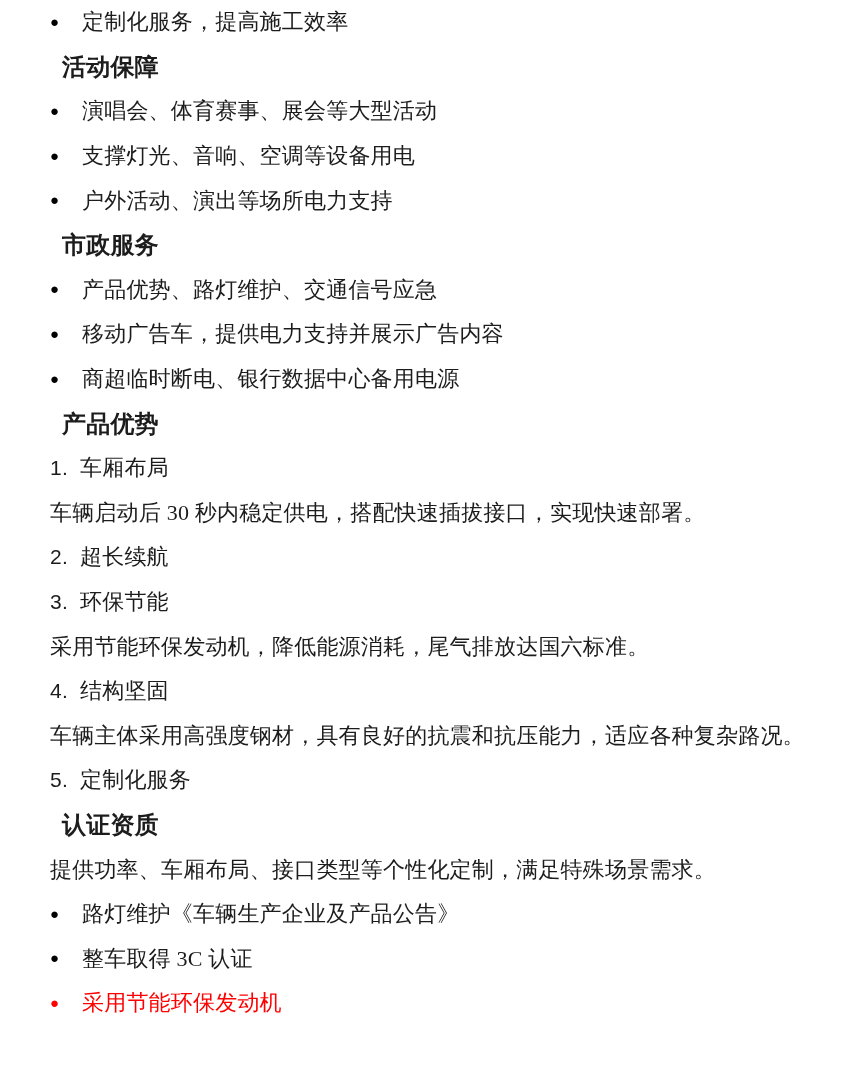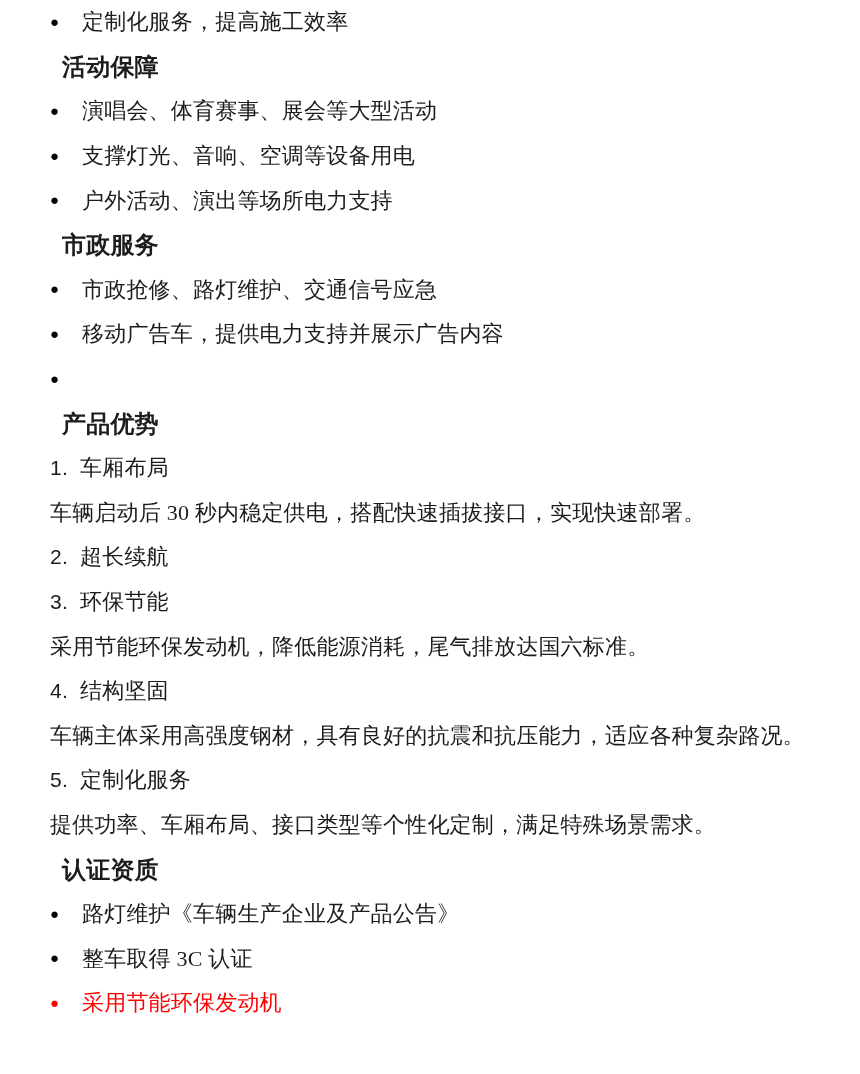--- a/index.html
+++ b/index.html
@@ -76,30 +76,31 @@
     <span class="bullet">●</span>
     <span class="btext">户外活动、演出等场所电力支持</span>
   </div>
 
   <div class="line heading">
     <span>市政服务</span>
   </div>
 
   <div class="line">
     <span class="bullet">●</span>
-    <span class="btext">市政抢修、路灯维护、交通信号应急</span>
+    <span class="btext">产品优势、路灯维护、交通信号应急</span>
   </div>
 
   <div class="line">
     <span class="bullet">●</span>
     <span class="btext">移动广告车，提供电力支持并展示广告内容</span>
   </div>
 
   <div class="line">
     <span class="bullet">●</span>
+    <span class="btext">商超临时断电、银行数据中心备用电源</span>
   </div>
 
   <div class="line heading">
     <span>产品优势</span>
   </div>
 
   <div class="line">
     <span class="num">1.</span>
     <span>车厢布局</span>
   </div>
@@ -130,26 +131,26 @@
 
   <div class="line">
     <span>车辆主体采用高强度钢材，具有良好的抗震和抗压能力，适应各种复杂路况。</span>
   </div>
 
   <div class="line">
     <span class="num">5.</span>
     <span>定制化服务</span>
   </div>
 
+  <div class="line heading">
+    <span>认证资质</span>
+  </div>
+
   <div class="line">
     <span>提供功率、车厢布局、接口类型等个性化定制，满足特殊场景需求。</span>
-  </div>
-
-  <div class="line heading">
-    <span>认证资质</span>
   </div>
 
   <div class="line">
     <span class="bullet">●</span>
     <span class="btext">路灯维护《车辆生产企业及产品公告》</span>
   </div>
 
   <div class="line">
     <span class="bullet">●</span>
     <span class="btext">整车取得 3C 认证</span>

